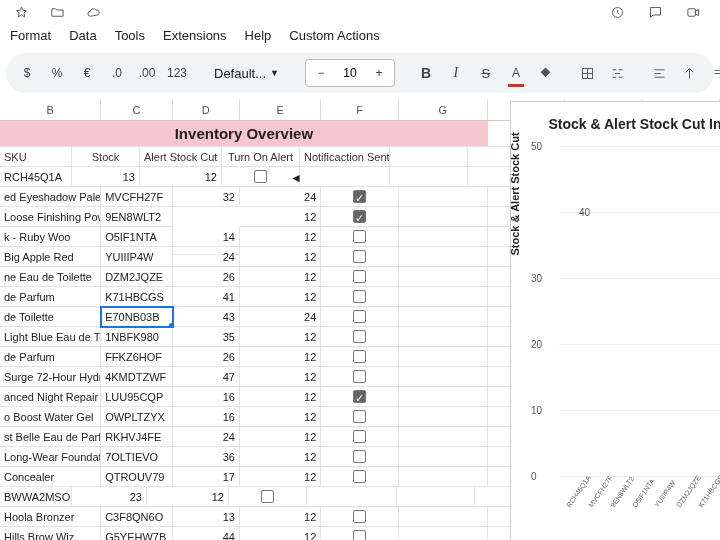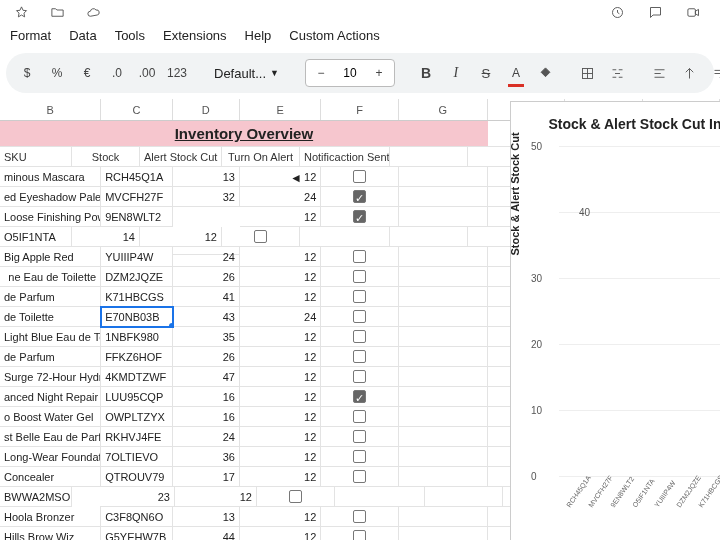--- a/index.html
+++ b/index.html
@@ -168,37 +168,36 @@
       <div class="col-h" style="width: 68px;">D</div>
       <div class="col-h" style="width: 82px;">E</div>
       <div class="col-h" style="width: 78px;">F</div>
       <div class="col-h" style="width: 90px;">G</div>
       <div class="col-h" style="width: 78px;">H</div>
       <div class="col-h" style="width: 78px;">I</div>
       <div class="col-h" style="width: 78px;">J</div>
     </div>
   <div class="grid" id="grid">
       <div class="row title-row">
-        <div class="cell" style="width: 492px; text-decoration: underline;">Inventory Overview</div>
+        <div class="cell" style="width: 492px;">Inventory Overview</div>
         <div class="cell" style="width: 78px; background: rgb(255, 255, 255);"></div>
         <div class="cell" style="width: 78px; background: rgb(255, 255, 255);"></div>
         <div class="cell" style="width: 78px; background: rgb(255, 255, 255);"></div>
       </div>
       <div class="row hdr-row">
         <div class="cell" style="width: 72px;">SKU</div>
         <div class="cell" style="width: 68px;">Stock</div>
         <div class="cell" style="width: 82px;">Alert Stock Cut</div>
         <div class="cell" style="width: 78px;">Turn On Alert</div>
         <div class="cell" style="width: 90px;">Notificaction Sent</div>
         <div class="cell" style="width: 78px;"></div>
         <div class="cell" style="width: 78px;"></div>
         <div class="cell" style="width: 78px;"></div>
       </div>
       <div class="row">
-        <div class="cell " style="width: 102px;">minous Mascara</div>
         <div class="cell " style="width: 72px;">RCH45Q1A</div>
         <div class="cell num" style="width: 68px;">13</div>
         <div class="cell num" style="width: 82px;">12</div>
         <div class="cell" style="width: 78px; text-align: center;"><span class="cb"></span></div>
         <div class="cell " style="width: 90px;"></div>
         <div class="cell " style="width: 78px;"></div>
         <div class="cell " style="width: 78px;"></div>
         <div class="cell " style="width: 78px;"></div>
       </div>
       <div class="row">
@@ -217,20 +216,21 @@
         <div class="cell " style="width: 72px;">9EN8WLT2</div>
         <div class="cell num" style="width: 68px; margin-top: 47px;">18</div>
         <div class="cell num" style="width: 82px;">12</div>
         <div class="cell" style="width: 78px; text-align: center;"><span class="cb on"></span></div>
         <div class="cell " style="width: 90px;"></div>
         <div class="cell " style="width: 78px;"></div>
         <div class="cell " style="width: 78px;"></div>
         <div class="cell " style="width: 78px;"></div>
       </div>
       <div class="row">
+        <div class="cell " style="width: 102px;">k - Ruby Woo</div>
         <div class="cell " style="width: 72px;">O5IF1NTA</div>
         <div class="cell num" style="width: 68px;">14</div>
         <div class="cell num" style="width: 82px;">12</div>
         <div class="cell" style="width: 78px; text-align: center;"><span class="cb"></span></div>
         <div class="cell " style="width: 90px;"></div>
         <div class="cell " style="width: 78px;"></div>
         <div class="cell " style="width: 78px;"></div>
         <div class="cell " style="width: 78px;"></div>
       </div>
       <div class="row">
@@ -238,21 +238,21 @@
         <div class="cell " style="width: 72px;">YUIIIP4W</div>
         <div class="cell num" style="width: 68px;">24</div>
         <div class="cell num" style="width: 82px;">12</div>
         <div class="cell" style="width: 78px; text-align: center;"><span class="cb"></span></div>
         <div class="cell " style="width: 90px;"></div>
         <div class="cell " style="width: 78px;"></div>
         <div class="cell " style="width: 78px;"></div>
         <div class="cell " style="width: 78px;"></div>
       </div>
       <div class="row">
-        <div class="cell " style="width: 102px; text-align: right;">ne Eau de Toilette</div>
+        <div class="cell " style="width: 102px;">ne Eau de Toilette</div>
         <div class="cell " style="width: 72px;">DZM2JQZE</div>
         <div class="cell num" style="width: 68px;">26</div>
         <div class="cell num" style="width: 82px;">12</div>
         <div class="cell" style="width: 78px; text-align: center;"><span class="cb"></span></div>
         <div class="cell " style="width: 90px;"></div>
         <div class="cell " style="width: 78px;"></div>
         <div class="cell " style="width: 78px;"></div>
         <div class="cell " style="width: 78px;"></div>
       </div>
       <div class="row">
@@ -360,21 +360,21 @@
         <div class="cell num" style="width: 68px;">17</div>
         <div class="cell num" style="width: 82px;">12</div>
         <div class="cell" style="width: 78px; text-align: center;"><span class="cb"></span></div>
         <div class="cell " style="width: 90px;"></div>
         <div class="cell " style="width: 78px;"></div>
         <div class="cell " style="width: 78px;"></div>
         <div class="cell " style="width: 78px;"></div>
       </div>
       <div class="row">
         <div class="cell " style="width: 72px;">BWWA2MSO</div>
-        <div class="cell num" style="width: 75px; margin-left: 28px;">23</div>
+        <div class="cell num" style="width: 75px;">23</div>
         <div class="cell num" style="width: 82px;">12</div>
         <div class="cell" style="width: 78px; text-align: center;"><span class="cb"></span></div>
         <div class="cell " style="width: 90px;"></div>
         <div class="cell " style="width: 78px;"></div>
         <div class="cell " style="width: 78px;"></div>
         <div class="cell " style="width: 78px;"></div>
       </div>
       <div class="row">
         <div class="cell " style="width: 102px;">Hoola Bronzer</div>
         <div class="cell " style="width: 72px;">C3F8QN6O</div>

